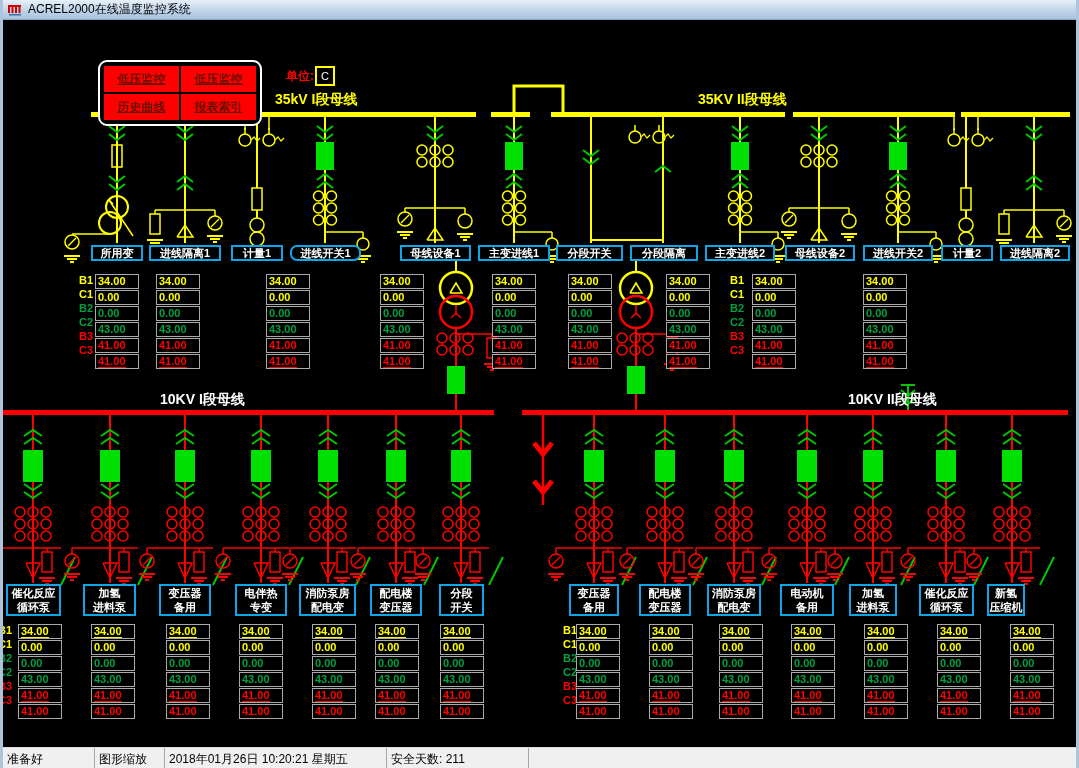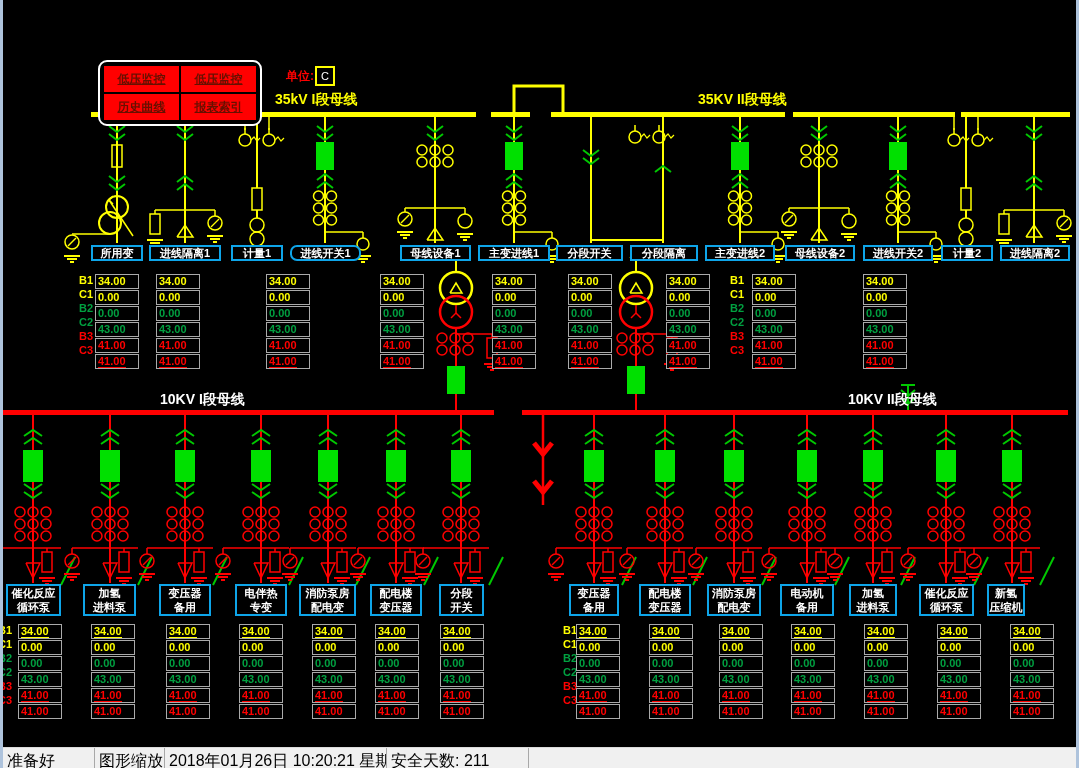--- a/index.html
+++ b/index.html
@@ -33,29 +33,40 @@
   .baybox2{flex-direction:column;line-height:14px;}
   
   .rcol{position:absolute;}
   .rcell{width:40px;height:13px;border:1px solid #aaa;background:#000;font-size:11px;
          font-weight:bold;line-height:13px;padding-left:2px;margin-bottom:1px;box-sizing:content-box;}
   .rlbl{position:absolute;width:18px;text-align:right;font-size:11px;font-weight:bold;}
   .u-y{border-bottom:1px solid #ffff00;}
   .u-r{border-bottom:1px solid #ff0000;}
   
   #statusbar{position:absolute;left:0;bottom:0;width:100%;height:21px;background:#f0f0f0;
-    border-top:1px solid #dcdcdc;display:flex;font-size:16px;color:#000;box-sizing:border-box;}
+    border-top:1px solid #dcdcdc;display:flex;font-size:12px;color:#000;box-sizing:border-box;}
   #statusbar .seg{border-right:1px solid #a8a8a8;padding:3px 4px 0 4px;box-sizing:border-box;
     white-space:nowrap;overflow:hidden;}
 </style>
 </head>
 <body>
 
 <div id="win">
 
+  <div id="titlebar">
+    <svg width="16" height="16">
+      <rect x="1" y="3" width="13" height="2" fill="#d00000"></rect>
+      <rect x="1" y="5" width="2" height="6" fill="#d00000"></rect>
+      <rect x="4.5" y="5" width="2" height="6" fill="#d00000"></rect>
+      <rect x="8" y="5" width="2" height="6" fill="#d00000"></rect>
+      <rect x="11.5" y="5" width="2" height="6" fill="#d00000"></rect>
+      <rect x="2" y="12" width="12" height="1.5" fill="#3a6ea5"></rect>
+    </svg>
+    <span class="t">ACREL2000在线温度监控系统</span>
+  </div>
 
   <div id="cv">
     <svg id="diagram" width="1073" height="727" viewBox="0 20 1073 727">
         <rect x="88" y="112" width="385" height="5" fill="#ffff00" stroke="none" stroke-width="1.5"></rect>
         <rect x="488" y="112" width="39" height="5" fill="#ffff00" stroke="none" stroke-width="1.5"></rect>
         <rect x="548" y="112" width="234" height="5" fill="#ffff00" stroke="none" stroke-width="1.5"></rect>
         <rect x="790" y="112" width="162" height="5" fill="#ffff00" stroke="none" stroke-width="1.5"></rect>
         <rect x="958" y="112" width="109" height="5" fill="#ffff00" stroke="none" stroke-width="1.5"></rect>
         <polyline points="511,114 511,86 560,86 560,114" stroke="#ffff00" stroke-width="3" fill="none"></polyline>
         <rect x="0" y="410" width="491" height="5" fill="#ff0000" stroke="none" stroke-width="1.5"></rect>

